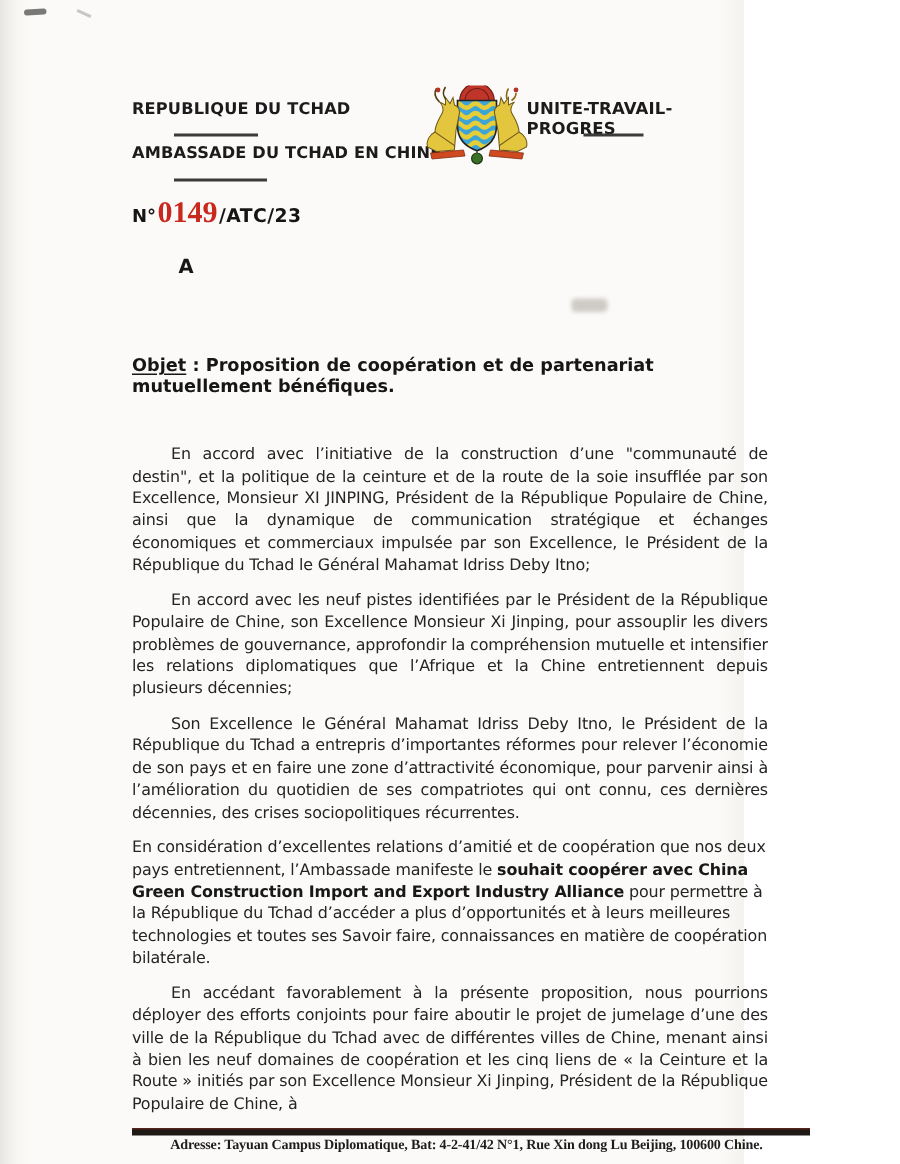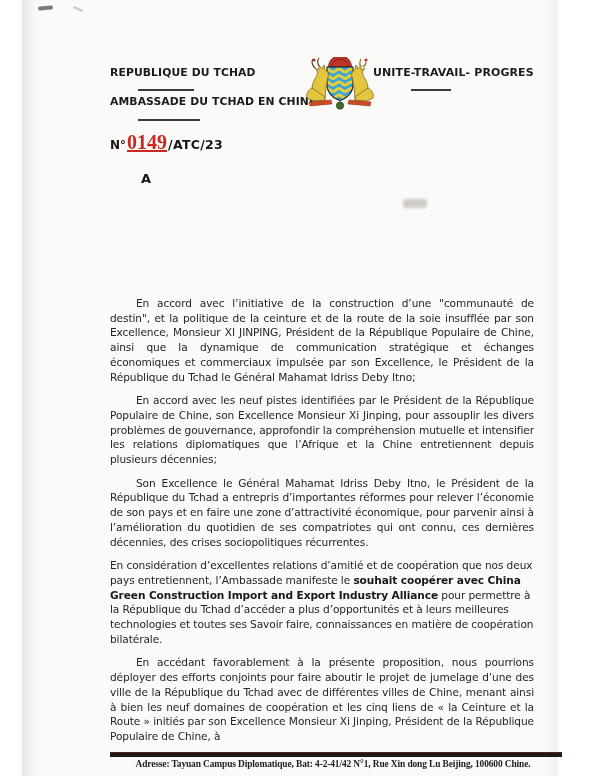--- a/index.html
+++ b/index.html
@@ -1,37 +1,37 @@
 <!DOCTYPE html>
 <html><head>
 <meta charset="utf-8">
 <style>
   html,body{margin:0;padding:0;}
   body{width:600px;height:776px;overflow:hidden;font-family:"DejaVu Sans",sans-serif;}
-  .page{position:relative;width:536px;height:776px;
+  .page{position:relative;width:496px;height:776px;
         background:linear-gradient(90deg,#e8e6e2 0,#f0eeea 5px,#f8f7f4 12px,#fbfaf8 20px,#fbfaf8 97%,#f4f2ef 100%);
-        color:#232323;margin-left:22px;}
+        color:#232323;}
   .abs{position:absolute;}
   
   .mark1{left:16px;top:6px;width:15px;height:4px;background:#4d4d4d;border-radius:2px;transform:rotate(-4deg);opacity:.75;}
   .mark2{left:51px;top:8px;width:10px;height:2px;background:#9a9a9a;transform:rotate(24deg);opacity:.55;}
   .smudge{left:381px;top:199px;width:24px;height:9px;background:#c7c3bd;filter:blur(1.5px);opacity:.85;border-radius:3px;}
   
   .org1{left:88px;top:66px;font-size:10.8px;font-weight:700;letter-spacing:.1px;color:#1b1b1b;}
   .org2{left:88px;top:95px;font-size:10.8px;font-weight:700;letter-spacing:.1px;color:#1b1b1b;}
   .motto{left:351px;top:66px;font-size:11px;font-weight:700;letter-spacing:.1px;color:#1b1b1b;}
   .rule{height:2px;background:#3b3b3b;}
   .rule1{left:116px;top:89px;width:56px;}
   .rule2{left:116px;top:119px;width:62px;}
   .rule3{left:389px;top:89px;width:40px;}
   .emblem{left:269px;top:57px;width:98px;height:56px;}
   
   .refline{left:88px;top:131px;display:flex;align-items:baseline;color:#151515;}
   .ref-prefix{font-size:12px;font-weight:700;}
-  .ref-num{font-family:"Liberation Serif",serif;font-size:20px;font-weight:700;color:#c8281e;margin:0 1px;text-decoration:underline;}
+  .ref-num{font-family:"Liberation Serif",serif;font-size:20px;font-weight:700;color:#c8281e;margin:0 1px;}
   .ref-suffix{font-size:12.5px;font-weight:700;letter-spacing:.3px;}
   .dateline{left:350px;top:139px;font-size:11.8px;font-weight:700;color:#161616;}
   
   .salut{left:119px;top:171px;font-size:13px;font-weight:700;color:#161616;}
   .rcpt{left:88px;top:197px;font-size:11.2px;font-weight:700;line-height:14.5px;color:#1b1b1b;}
   
   .subject{left:88px;top:236px;width:436px;font-size:11.8px;font-weight:700;line-height:14.2px;color:#161616;}
   .subject-label{text-decoration:underline;text-underline-offset:2px;}
   
   .bodytext{left:88px;top:296px;width:424px;height:452px;overflow:hidden;
@@ -110,20 +110,23 @@
   <div class="abs refline">
     <span class="ref-prefix">N°</span>
     <span class="ref-num">0149</span>
     <span class="ref-suffix">/ATC/23</span>
   </div>
 
   <div class="abs salut">A</div>
   <div class="abs rcpt">
   </div>
 
+  <div class="abs subject">
+    <span class="subject-label">Objet</span><span> : </span><span>Proposition de coopération et de partenariat mutuellement bénéfiques.</span>
+  </div>
 
   <div class="abs bodytext">
     <p class="ind">En accord avec l’initiative de la construction d’une "communauté de destin", et la politique de la ceinture et de la route de la soie insufflée par son Excellence, Monsieur XI JINPING, Président de la République Populaire de Chine, ainsi que la dynamique de communication stratégique et échanges économiques et commerciaux impulsée par son Excellence, le Président de la République du Tchad le Général Mahamat Idriss Deby Itno;</p>
     <p class="ind">En accord avec les neuf pistes identifiées par le Président de la République Populaire de Chine, son Excellence Monsieur Xi Jinping, pour assouplir les divers problèmes de gouvernance, approfondir la compréhension mutuelle et intensifier les relations diplomatiques que l’Afrique et la Chine entretiennent depuis plusieurs décennies;</p>
     <p class="ind">Son Excellence le Général Mahamat Idriss Deby Itno, le Président de la République du Tchad a entrepris d’importantes réformes pour relever l’économie de son pays et en faire une zone d’attractivité économique, pour parvenir ainsi à l’amélioration du quotidien de ses compatriotes qui ont connu, ces dernières décennies, des crises sociopolitiques récurrentes.</p>
     <p class="noind"><span>En considération d’excellentes relations d’amitié et de coopération que nos deux pays entretiennent, l’Ambassade manifeste le </span><strong>souhait coopérer avec China Green Construction Import and Export Industry Alliance</strong><span> pour permettre à la République du Tchad d’accéder a plus d’opportunités et à leurs meilleures technologies et toutes ses Savoir faire, connaissances en matière de coopération bilatérale.</span></p>
     <p class="ind">En accédant favorablement à la présente proposition, nous pourrions déployer des efforts conjoints pour faire aboutir le projet de jumelage d’une des ville de la République du Tchad avec de différentes villes de Chine, menant ainsi à bien les neuf domaines de coopération et les cinq liens de « la Ceinture et la Route » initiés par son Excellence Monsieur Xi Jinping, Président de la République Populaire de Chine, à</p>
   </div>
 
   <div class="abs footrule"></div>

